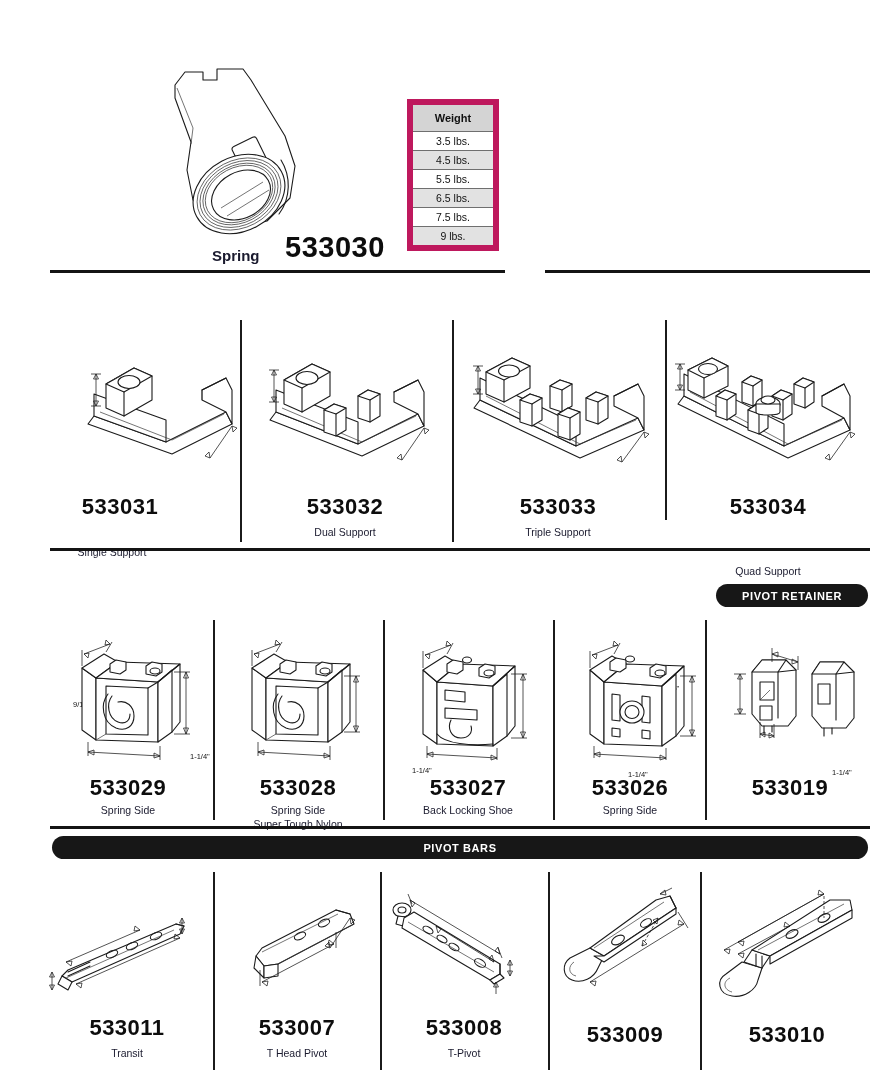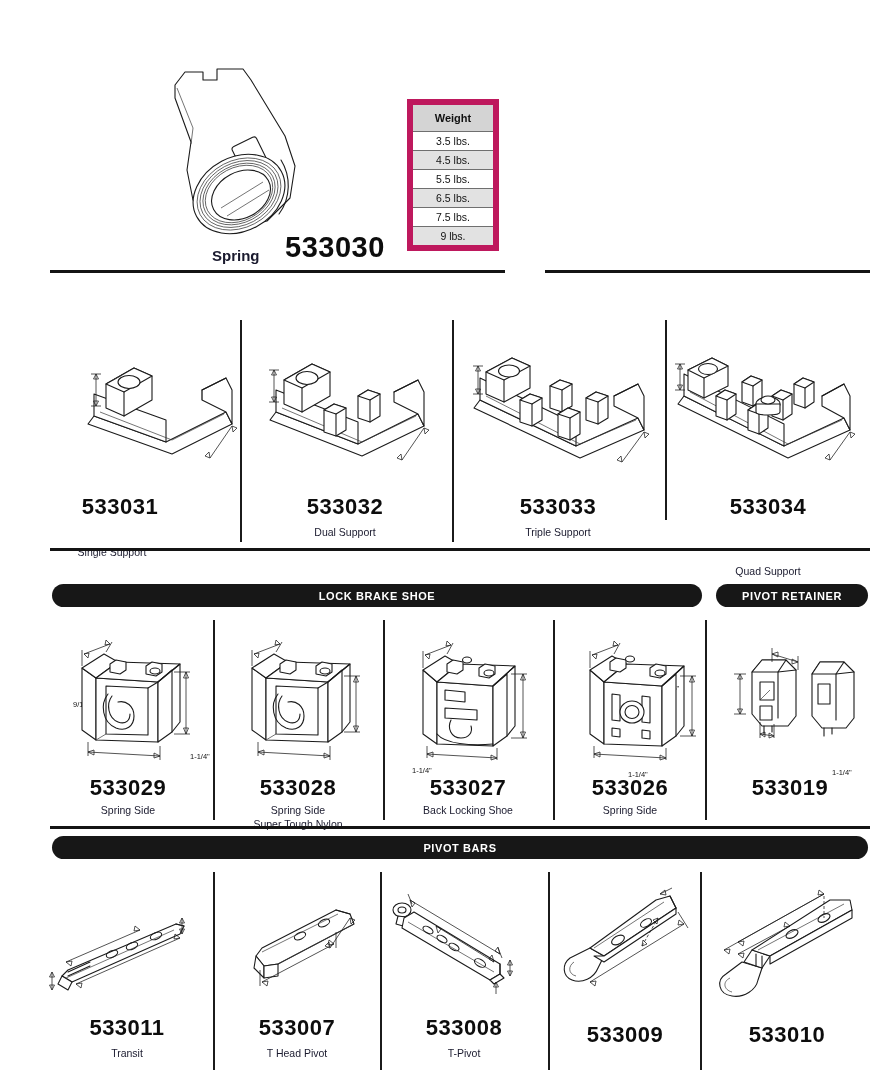--- a/index.html
+++ b/index.html
@@ -332,23 +332,20 @@
       </svg>
     </div>
     <div class="abs dim" style="left:662px; top:366px;">9/16"</div>
     <div class="abs dim" style="left:832px; top:450px;">1-1/4"</div>
     <div class="abs partnum" style="left:708px; top:176px; width:120px;">533034</div>
     <div class="abs partdesc" style="left:708px; top:223px; width:120px;margin-top:24px;">Quad Support</div>
   </div>
 
   <div class="abs hrule" style="left:50px; top:548px; width:820px;"></div>
 
-  <div class="abs banner" style="left:52px; top:584px; width:650px;">
-    <span>LOCK BRAKE SHOE</span>
-  </div>
   <div class="abs banner" style="left:716px; top:584px; width:152px;">
     <span>PIVOT RETAINER</span>
   </div>
 
   <div class="abs" style="left:0; top:620px; width:880px; height:205px;">
 
     <div class="abs vrule" style="left:213px; top:0px; height:200px;"></div>
     <div class="abs vrule" style="left:383px; top:0px; height:200px;"></div>
     <div class="abs vrule" style="left:553px; top:0px; height:200px;"></div>
     <div class="abs vrule" style="left:705px; top:0px; height:200px;"></div>

